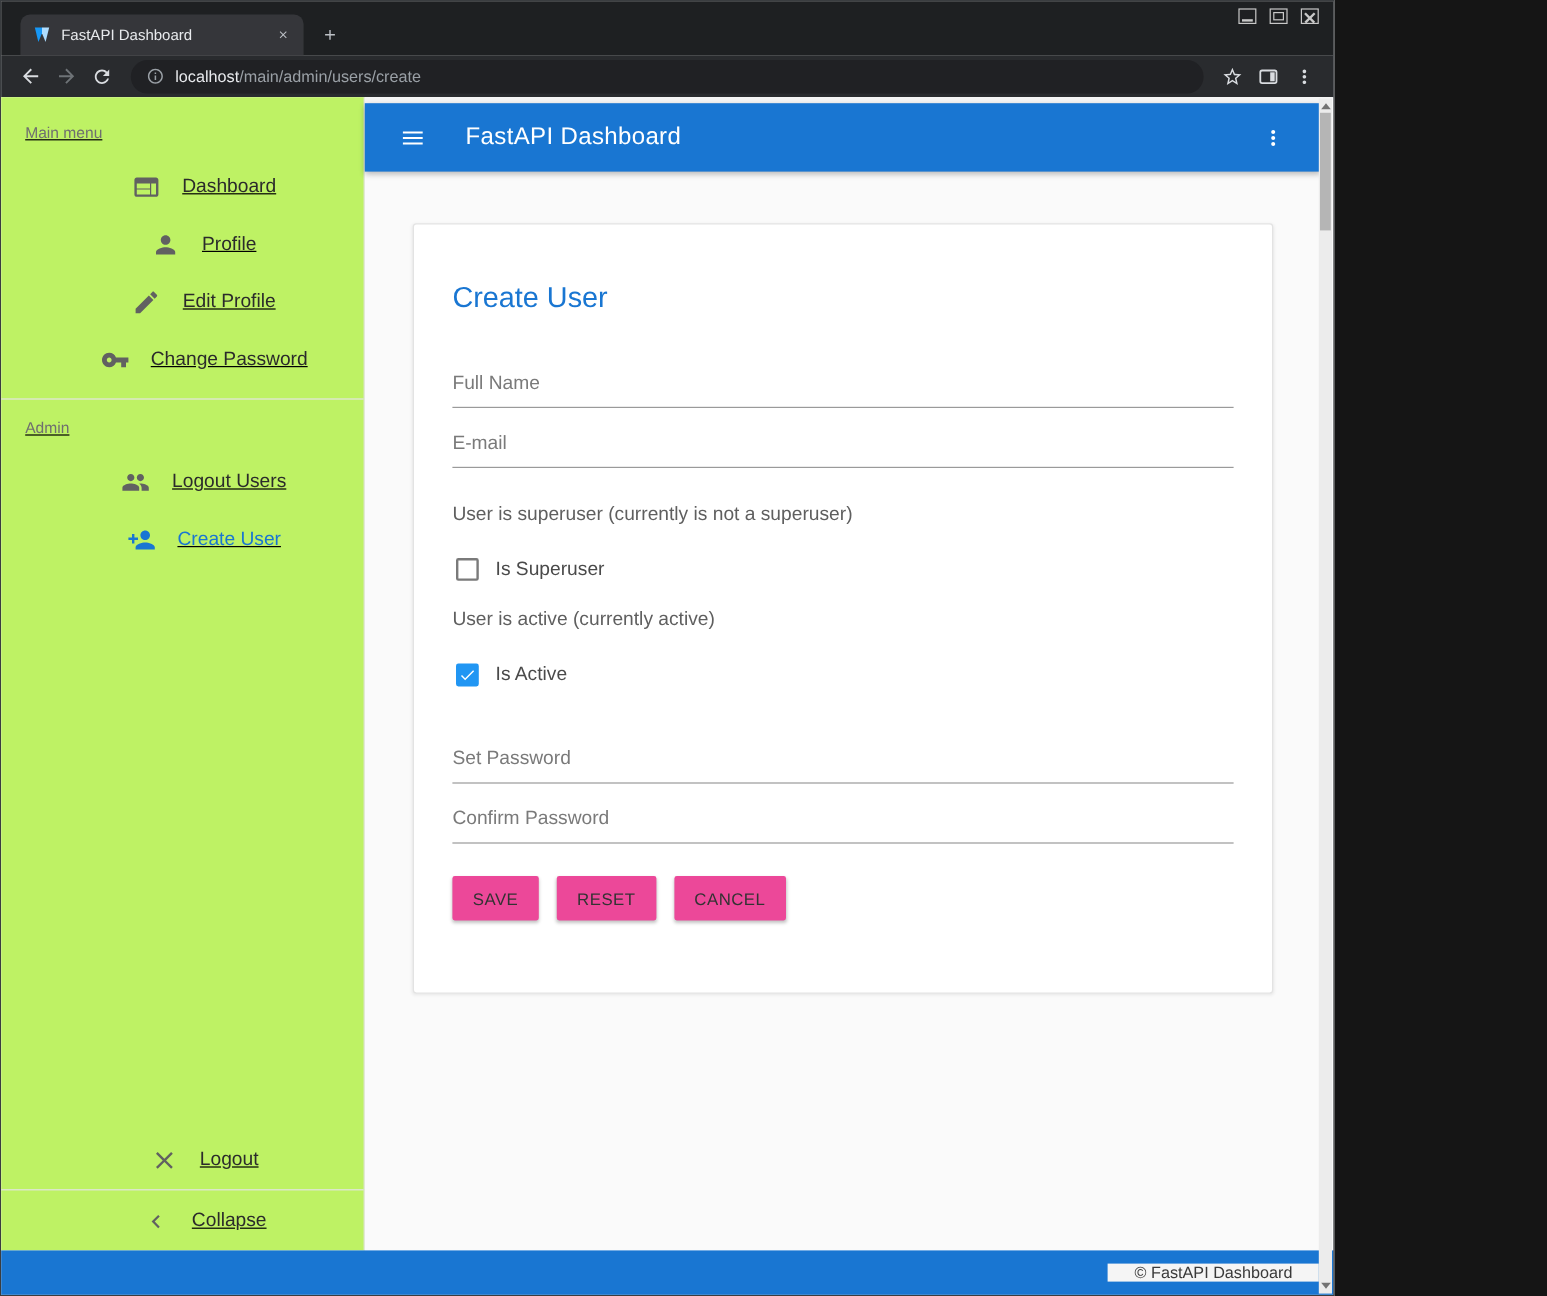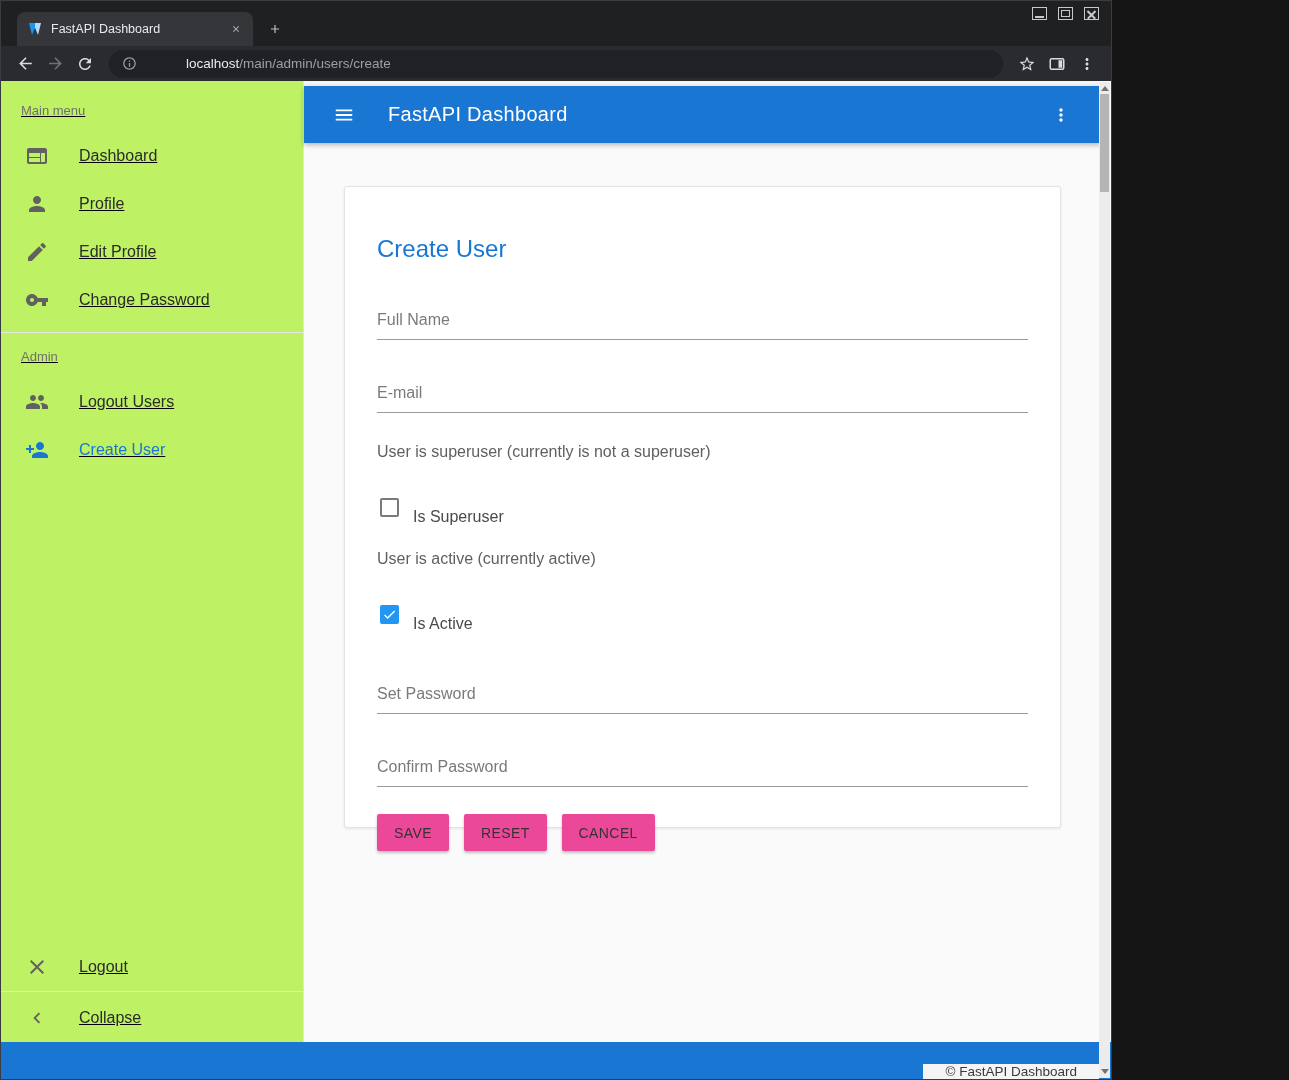--- a/index.html
+++ b/index.html
@@ -62,36 +62,36 @@
   }
   .nav-icon.disabled{color:#6e7377;}
   .omnibox{
     flex:1;height:28px;margin:0 8px;
     background:#202124;border-radius:14px;
     display:flex;align-items:center;gap:9px;
     padding:0 13px;min-width:0;
   }
   .omnibox .info{color:#9aa0a6;display:flex;}
   .url{font-size:13.5px;white-space:nowrap;overflow:hidden;}
-  .url .host{color:#e8eaed;margin-left:40px;}
+  .url .host{color:#e8eaed;}
   .url .path{color:#9aa0a6;text-align:right;}
 
   
   .bodyrow{flex:1;display:flex;min-height:0;background:#fafafa;}
 
   
   .sidebar{
     width:303px;flex:0 0 303px;
     background:#bef264;border-right:1px solid #e2e2e2;
     display:flex;flex-direction:column;text-decoration:underline;
   }
   .section-label{padding:22px 20px 14px;font-size:13px;color:#6f6f6f;}
   .side-item{
     height:48px;display:flex;align-items:center;
-    padding-left:24px;gap:30px;cursor:pointer;color:#2b2b2b;
+    padding-left:36px;gap:18px;cursor:pointer;color:#2b2b2b;justify-content:center;
   }
   .side-item .s-icon{color:#616161;display:flex;width:24px;justify-content:center;}
   .side-item .s-label{font-size:16px;}
   .side-item.active,.side-item.active .s-icon{color:var(--primary);}
   .divider{height:1px;background:#e4e4e4;margin:8px 0;}
   .sb-spacer{flex:1;}
 
   
   .main{
     flex:1;display:flex;flex-direction:column;min-width:0;
@@ -107,50 +107,50 @@
   .appbar .spacer{flex:1;}
 
   .content{flex:1;padding:43px 40px;overflow:hidden;}
   .card{
     background:#fff;border:1px solid #e3e3e3;border-radius:3px;
     box-shadow:0 1px 3px rgba(0,0,0,.08);
     height:642px;max-width:894px;
     padding:34px 32px;
   }
   .form-title{color:var(--primary);font-size:24px;font-weight:400;margin:14px 0 42px;}
-  .text-field{margin-bottom:38px;}
+  .text-field{margin-bottom:15px;}
   .text-field input{
     width:100%;border:none;border-bottom:1px solid #9a9a9a;
     font-size:16px;font-family:inherit;padding:6px 0 10px;
     background:transparent;color:#212121;outline:none;
   }
   .text-field input::placeholder{color:#7a7a7a;opacity:1;}
   .hint{font-size:16px;color:#5f5f5f;margin:2px 0 0;}
   .checkbox-row{display:flex;align-items:center;gap:14px;margin:27px 0 24px;padding-left:3px;cursor:pointer;}
   .cb{
     width:19px;height:19px;border:2px solid #7a7a7a;border-radius:2px;
     display:flex;align-items:center;justify-content:center;flex:0 0 auto;background:#fff;
   }
   .cb svg{display:none;}
   .cb.checked{background:var(--checkbox);border-color:var(--checkbox);}
   .cb.checked svg{display:block;}
-  .cb-label{font-size:16px;color:#4a4a4a;margin-top:20px;}
+  .cb-label{font-size:16px;color:#4a4a4a;}
   .mt-lg{margin-top:46px;}
   .btn-row{display:flex;gap:15px;margin-top:27px;}
   .btn{
     height:37px;padding:0 17px;border:none;border-radius:2px;
     background:#ec4899;box-shadow:0 2px 3px rgba(0,0,0,.24);
     font-family:inherit;font-size:14px;font-weight:500;letter-spacing:.4px;
     color:#333;cursor:pointer;
   }
 
   
   .footer{
     flex:0 0 37px;background:var(--primary);
-    display:flex;justify-content:flex-end;align-items:flex-end;
+    display:flex;justify-content:flex-end;align-items:center;
   }
   .footer-chip{
     background:#f5f5f5;display:flex;align-items:center;
     padding:0 22px;margin-right:12px;
     font-size:13.5px;color:#3a3a3a;
   }
 
   
   .scrollbar{
     position:absolute;top:81px;right:1px;bottom:1px;width:11px;

